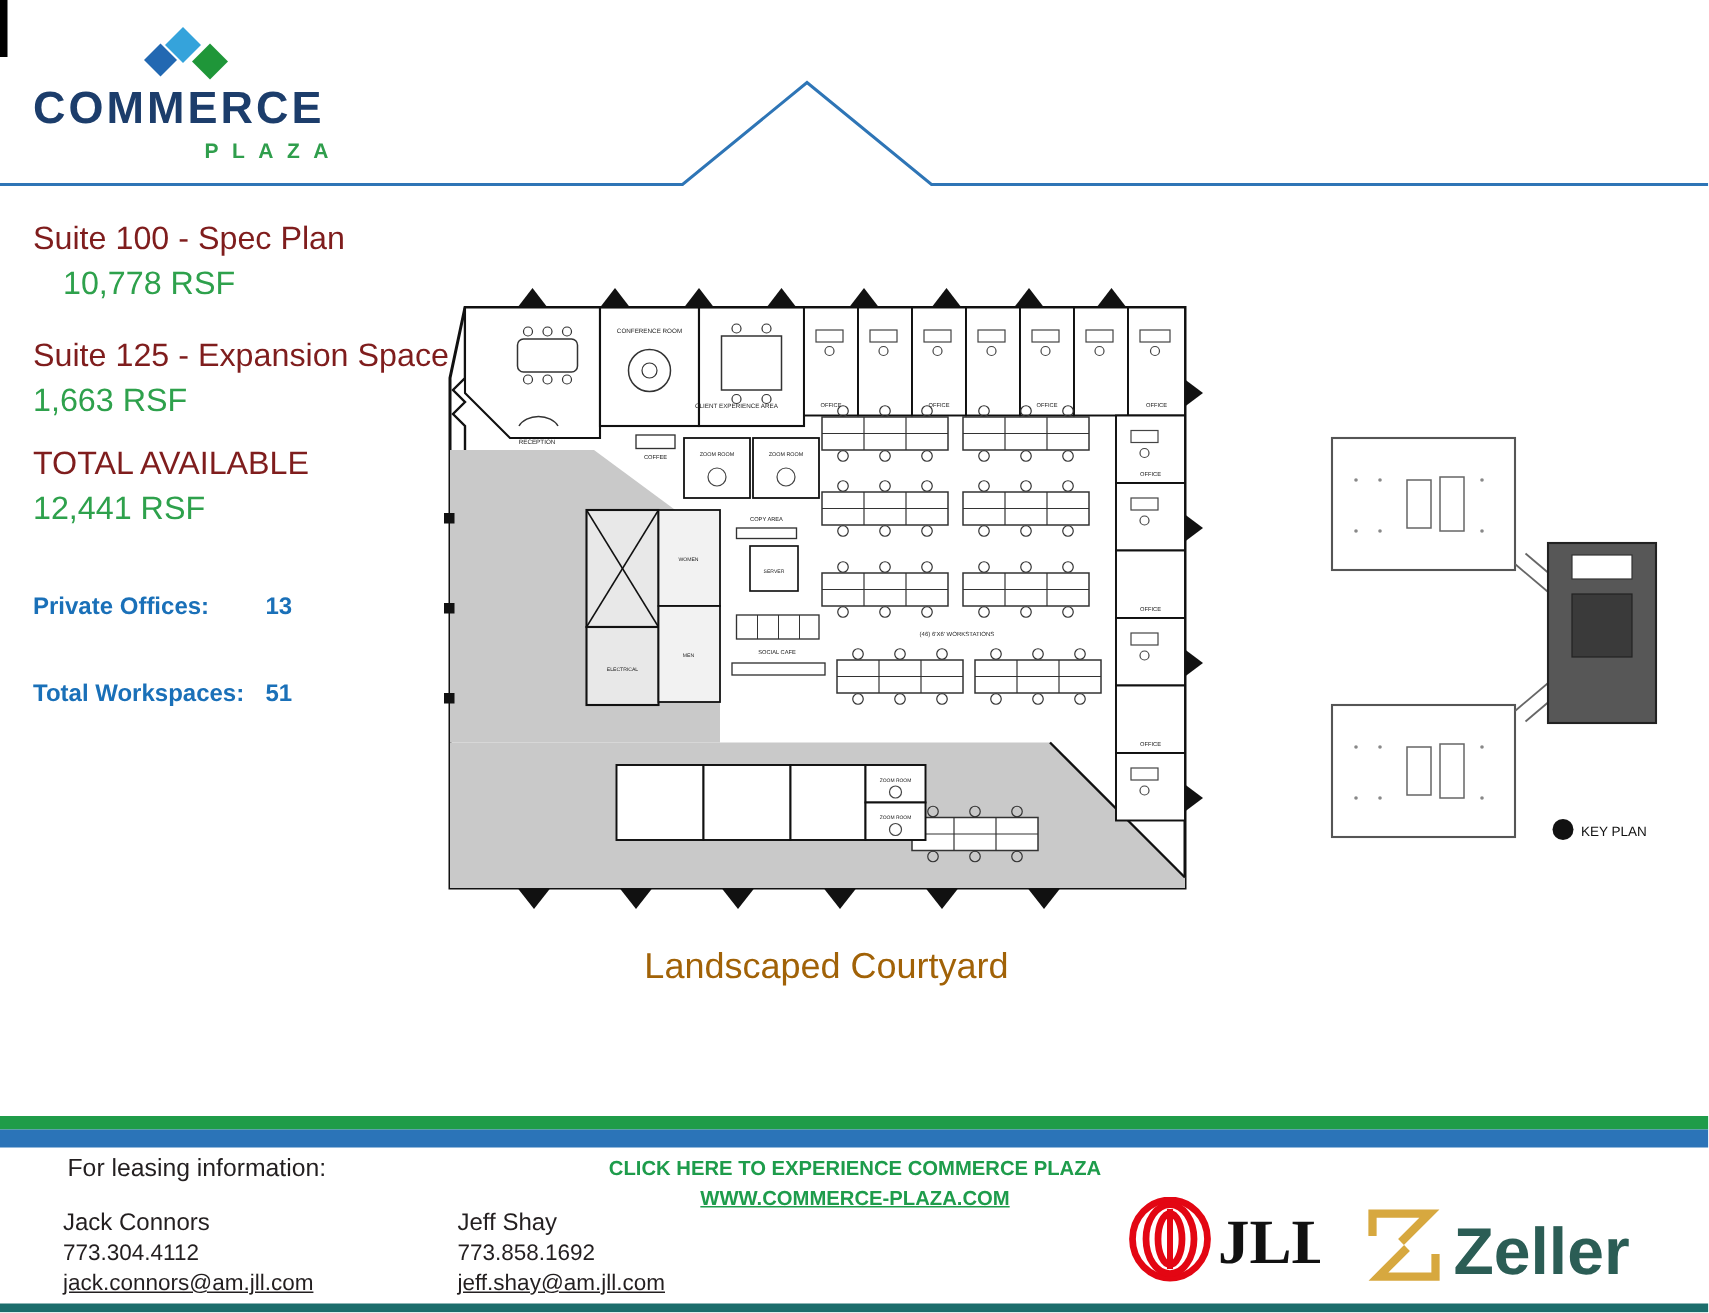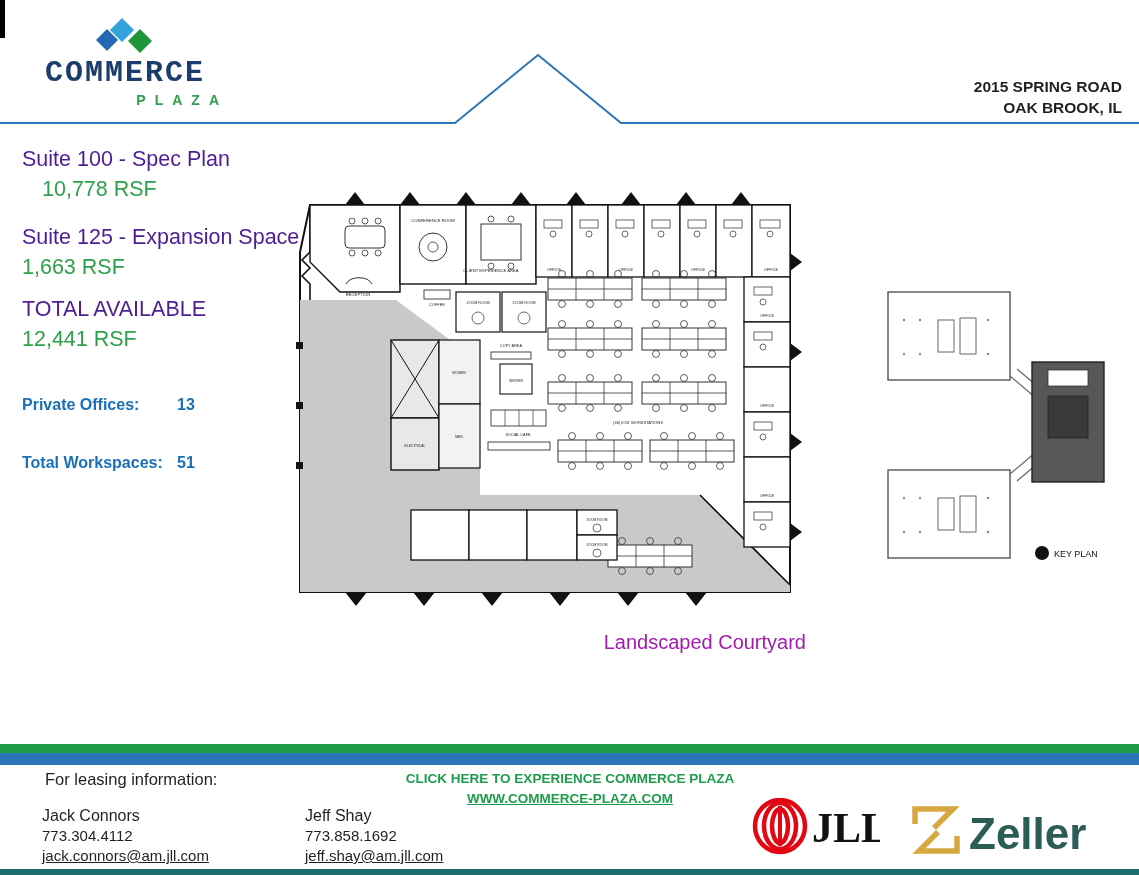--- a/index.html
+++ b/index.html
@@ -4,34 +4,34 @@
 <style>
   html,body{margin:0;padding:0;background:#fff;}
   .page{position:relative;width:1139px;height:875px;background:#fff;overflow:hidden;
         font-family:"Liberation Sans",sans-serif;}
   .abs{position:absolute;}
 
   
   .corner-artifact{left:0;top:0;width:5px;height:38px;background:#000;}
   .logo-mark{left:90px;top:14px;}
   .logo-word{left:22px;top:56px;width:206px;font-size:30px;font-weight:bold;
-             letter-spacing:2px;color:#1c3d6b;text-align:center;font-family:Liberation Mono, monospace;}
+             letter-spacing:2px;color:#1c3d6b;text-align:left;}
   .logo-sub{left:22px;top:92px;width:206px;font-size:14px;font-weight:bold;
             letter-spacing:9px;color:#2f9e4c;text-align:right;padding-left:6px;box-sizing:border-box;}
   .address{right:17px;top:76px;text-align:right;font-size:15.5px;font-weight:bold;
            color:#231f20;line-height:21px;}
 
   
-  .t-blue{color:#4c1d95;font-size:21.5px;}
+  .t-blue{color:#7f1d1d;font-size:21.5px;}
   .t-green{color:#2ea14c;font-size:21.5px;}
   .stat-row{left:22px;display:flex;font-size:16px;font-weight:bold;color:#1a70b8;width:230px;}
   .stat-label{width:155px;}
 
   
-  .plan-caption{left:296px;top:631px;width:510px;text-align:right;color:#a21caf;font-size:20px;}
+  .plan-caption{left:296px;top:631px;width:510px;text-align:center;color:#a16207;font-size:24px;}
   svg text{font-family:"Liberation Sans",sans-serif;}
 
   
   .bar-green{left:0;top:744px;width:1139px;height:9px;background:#1f9c49;}
   .bar-blue{left:0;top:753px;width:1139px;height:12px;background:#2b74b8;}
   .bar-teal{left:0;top:869px;width:1139px;height:6px;background:#1c6d6c;}
   .leasing-head{left:45px;top:770px;font-size:16.5px;color:#231f20;}
   .contact{top:806px;font-size:15px;color:#231f20;line-height:20px;}
   .contact .name{font-size:16px;}
   .contact a{color:#231f20;text-decoration:underline;}
@@ -47,24 +47,20 @@
   <div class="abs corner-artifact"></div>
 
   <svg class="abs logo-mark" width="70" height="45" viewBox="0 0 70 45">
     <polygon points="32,4 44,16 32,28 20,16" fill="#35a3db"></polygon>
     <polygon points="17,15 28,26 17,37 6,26" fill="#2268b2"></polygon>
     <polygon points="50,15 62,27 50,39 38,27" fill="#1f9639"></polygon>
   </svg>
   <div class="abs logo-word">COMMERCE</div>
   <div class="abs logo-sub">PLAZA</div>
 
-  <div class="abs address">
-    <div>2015 SPRING ROAD</div>
-    <div>OAK BROOK, IL</div>
-  </div>
 
   <svg class="abs" style="left:0;top:45px;" width="1139" height="85" viewBox="0 0 1139 85">
     <polyline points="0,78 455,78 538,10 621,78 1139,78" fill="none" stroke="#2e75b6" stroke-width="2"></polyline>
   </svg>
 
   <div class="abs t-blue" style="left:22px;top:147px;">Suite 100 - Spec Plan</div>
   <div class="abs t-green" style="left:22px;top:177px;margin-left:20px;">10,778 RSF</div>
   <div class="abs t-blue" style="left:22px;top:225px;">Suite 125 - Expansion Space</div>
   <div class="abs t-green" style="left:22px;top:255px;">1,663 RSF</div>
   <div class="abs t-blue" style="left:22px;top:297px;">TOTAL AVAILABLE</div>

